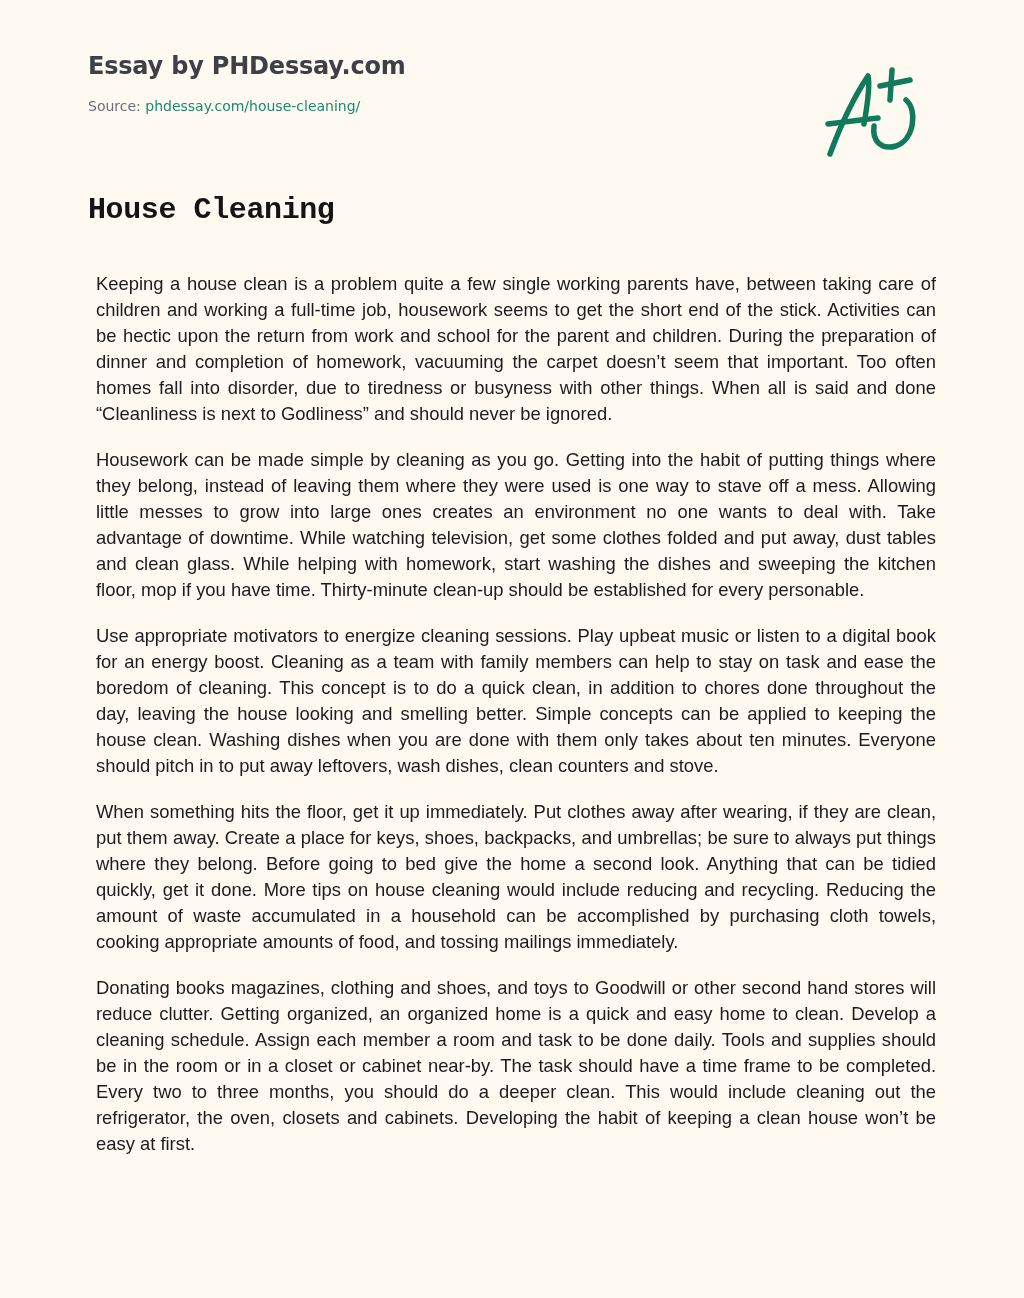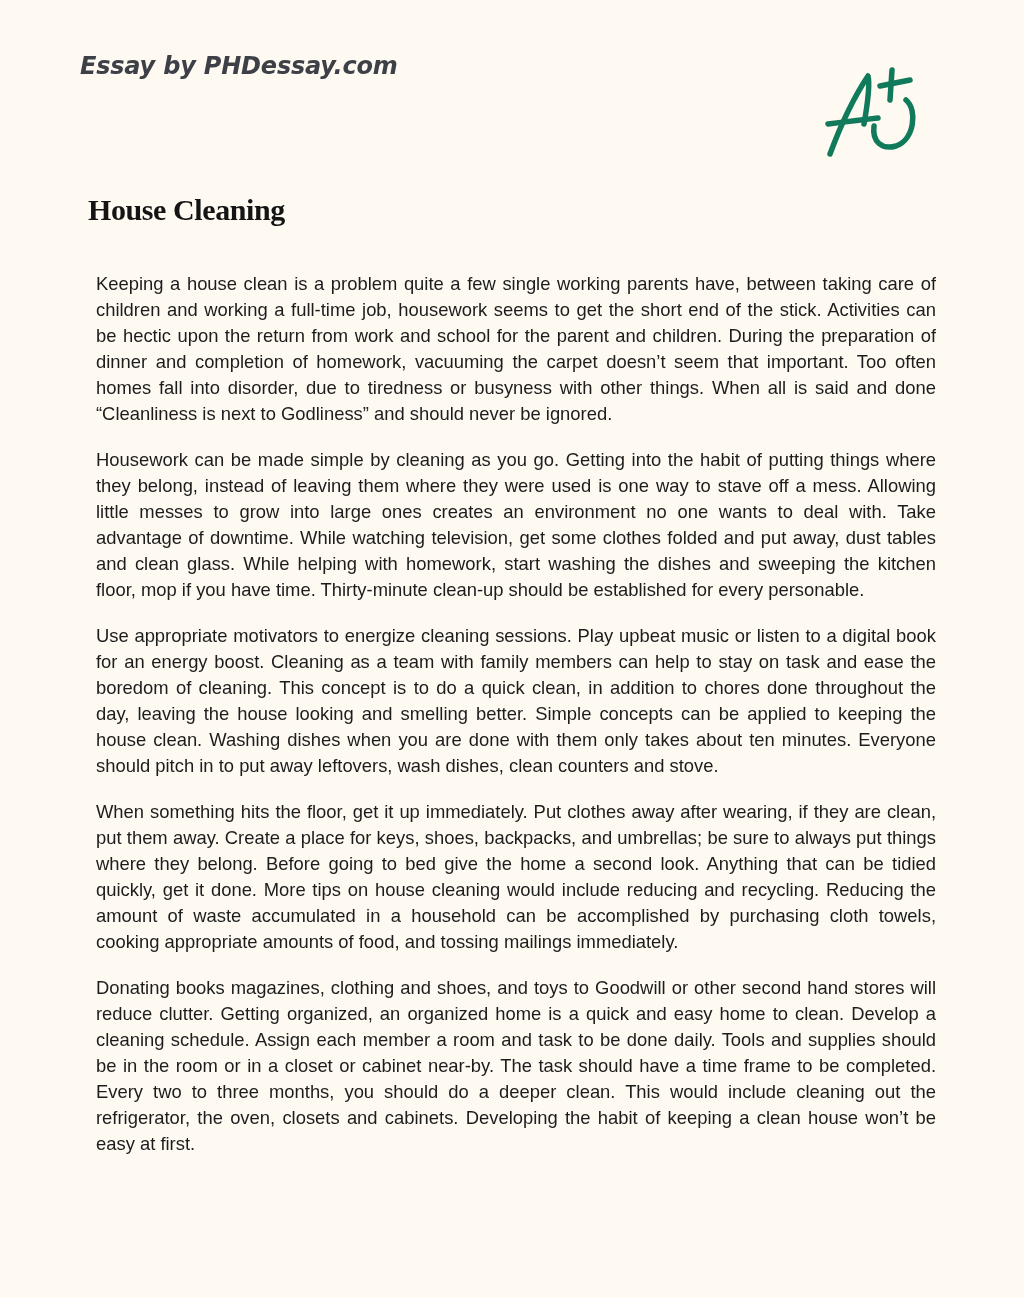--- a/index.html
+++ b/index.html
@@ -9,24 +9,23 @@
     }
     body {
       width: 1024px;
       height: 1298px;
       overflow: hidden;
       position: relative;
       font-family: "DejaVu Sans", sans-serif;
     }
     .header {
       position: absolute;
-      left: 80px;
+      left: 88px;
       top: 48px;
       width: 860px;
-      font-style: italic;
     }
     .site-title {
       font-family: "DejaVu Sans", sans-serif;
       font-weight: bold;
       font-size: 24px;
       color: #3d4046;
       margin: 0;
       line-height: 36px;
       letter-spacing: -0.2px;
     }
@@ -45,21 +44,21 @@
       left: 822px;
       top: 62px;
       width: 110px;
       height: 100px;
     }
     .essay-title {
       position: absolute;
       left: 88px;
       top: 188px;
       margin: 0;
-      font-family: Liberation Serif, serif;
+      font-family: Liberation Mono, monospace;
       font-weight: bold;
       font-size: 30px;
       line-height: 44px;
       color: #141414;
       letter-spacing: -0.4px;
     }
     .essay-body {
       position: absolute;
       left: 88px;
       top: 271px;
@@ -74,20 +73,24 @@
       line-height: 26px;
       color: #1c1c1c;
       text-align: justify;
     }
   </style>
 </head>
 <body>
 
 <div class="header">
   <h2 class="site-title">Essay by PHDessay.com</h2>
+  <div class="source-line">
+    <span>Source:</span>
+    <a>phdessay.com/house-cleaning/</a>
+  </div>
 </div>
 
 <div class="logo">
   <svg width="110" height="100" viewBox="0 0 110 100" fill="none" stroke="#117a5a" stroke-width="5.5" stroke-linecap="round" stroke-linejoin="round">
 
     <path d="M8 92 C 18 65, 32 35, 46 14 C 48 22, 45 45, 42 62"></path>
 
     <path d="M6 62 C 22 60, 38 58, 56 56"></path>
 
     <path d="M70 8 L 68 38"></path>

